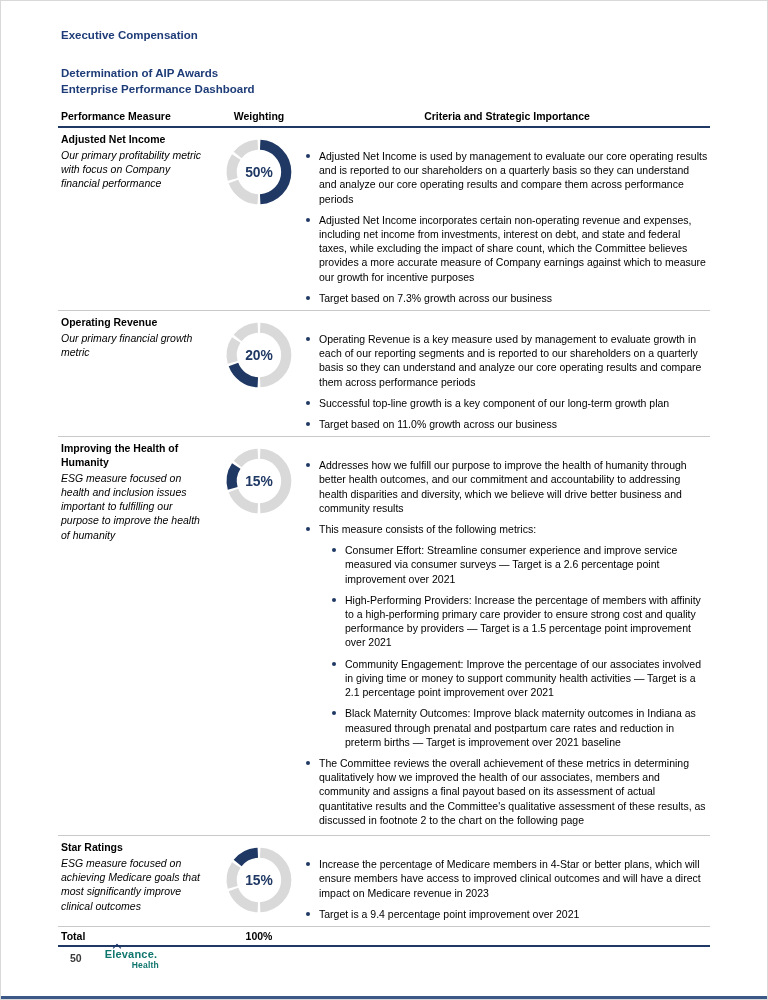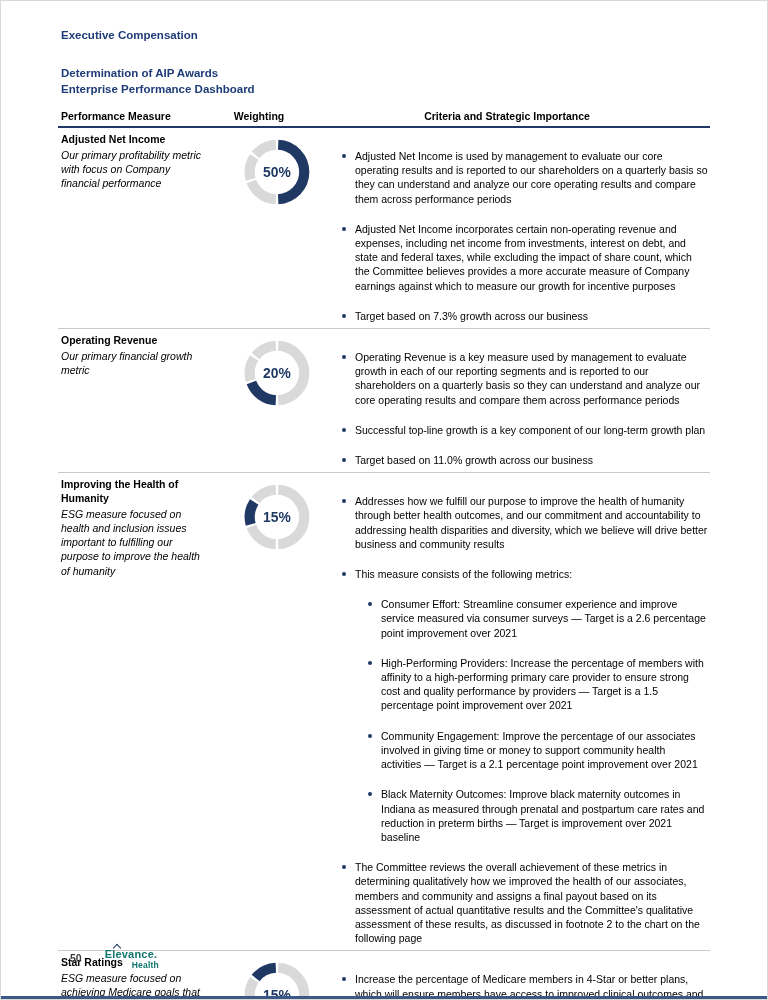--- a/index.html
+++ b/index.html
@@ -27,29 +27,28 @@
     font-size:10.5px;font-weight:bold;
     padding:0 0 4px 3px;
     border-bottom:2.5px solid #1f3864;
   }
   .thead .c2{text-align:center;}
   .thead .c3{text-align:center;}
   .trow{
     display:grid;grid-template-columns:153px 90px 1fr;
     border-bottom:1px solid #c9c9c9;
     padding:5px 0 5px 3px;
-    gap:18px;
   }
   .measure{padding-right:8px;}
   .measure .m-title{font-size:10.5px;font-weight:bold;line-height:13.8px;}
   .measure .m-desc{font-size:10.5px;font-style:italic;line-height:14.2px;margin-top:1px;}
   .wcell{display:flex;justify-content:center;align-items:flex-start;}
   .wcell svg{margin-top:2px;}
   .criteria{padding-left:2px;padding-right:2px;font-size:10.5px;line-height:14.2px;}
-  .bullet{display:flex;margin-top:16px;}
+  .bullet{display:flex;margin-top:7px;}
   .bullet:first-child{margin-top:16px;}
   .bullet.lvl2{margin-left:26px;}
   .b-marker{
     flex:none;width:4px;height:4px;border-radius:50%;
     background:#1f3864;margin:5px 9px 0 0;
   }
   .b-text{flex:1;}
   .total-row{
     display:grid;grid-template-columns:153px 90px 1fr;
     padding:3px 0 3px 3px;
@@ -208,21 +207,21 @@
               <path d="M 41.29 10.53 A 29.5 29.5 0 0 1 41.29 69.47" fill="none" stroke="#d9d9d9" stroke-width="11"></path>
               <path d="M 38.71 69.47 A 29.5 29.5 0 0 1 12.37 50.33" fill="none" stroke="#d9d9d9" stroke-width="11"></path>
               <path d="M 11.57 47.88 A 29.5 29.5 0 0 1 15.40 23.72" fill="none" stroke="#d9d9d9" stroke-width="11"></path>
               <path d="M 16.91 21.64 A 29.5 29.5 0 0 1 38.71 10.53" fill="none" stroke="#1f3864" stroke-width="11"></path>
               <text x="40" y="40" dy="0.36em" text-anchor="middle" fill="#1f3864" font-size="15" font-weight="bold">15%</text>
             </svg>
           </div>
           <div class="criteria">
             <div class="bullet">
               <span class="b-marker"></span>
-              <span class="b-text">Increase the percentage of Medicare members in 4-Star or better plans, which will ensure members have access to improved clinical outcomes and will have a direct impact on Medicare revenue in 2031</span>
+              <span class="b-text">Increase the percentage of Medicare members in 4-Star or better plans, which will ensure members have access to improved clinical outcomes and will have a direct impact on Medicare revenue in 2023</span>
             </div>
             <div class="bullet">
               <span class="b-marker"></span>
               <span class="b-text">Target is a 9.4 percentage point improvement over 2021</span>
             </div>
           </div>
         </div>
       </div>
 
     <div class="total-row">

